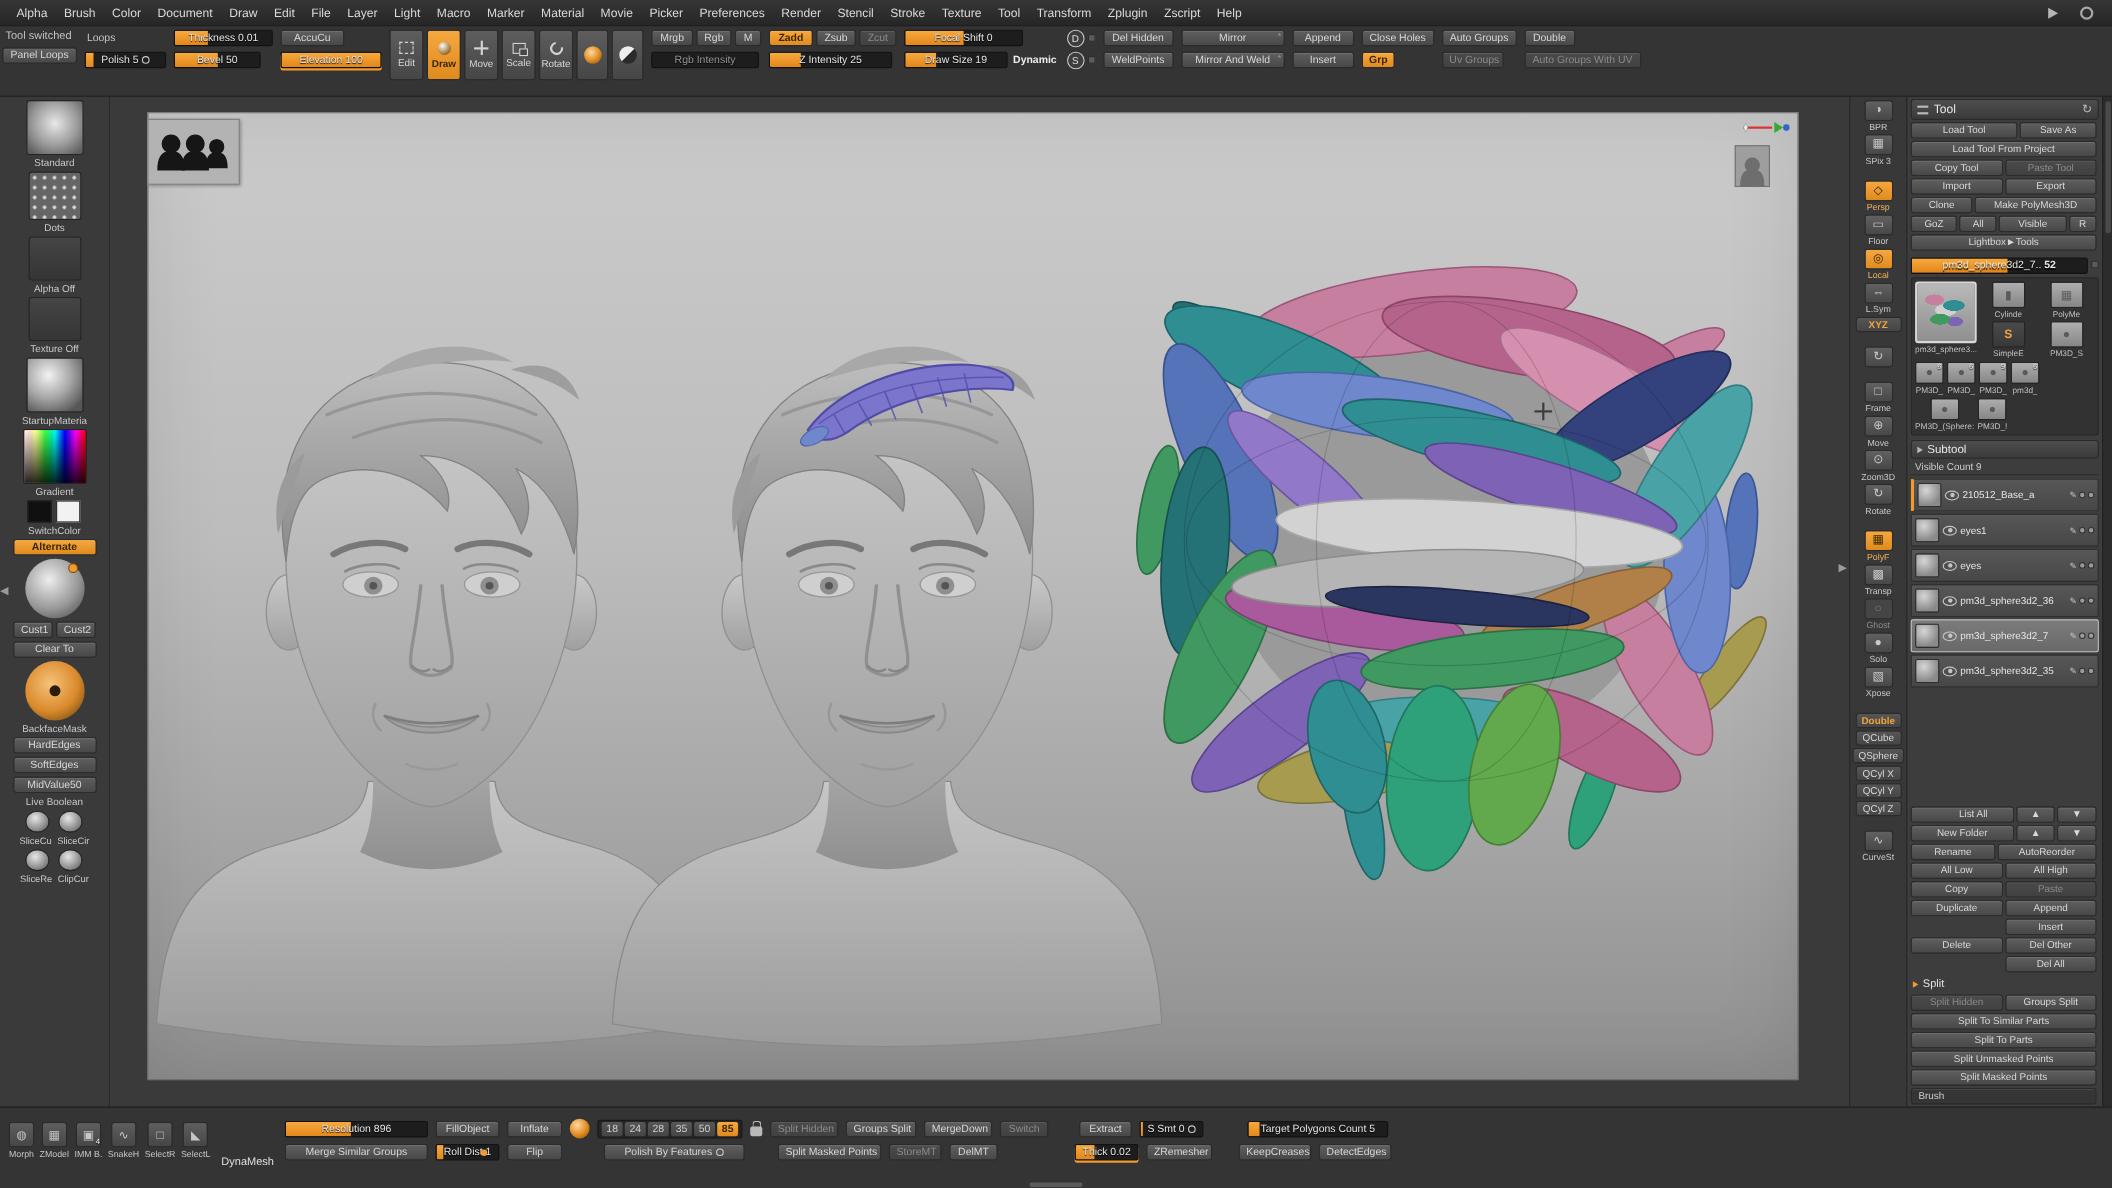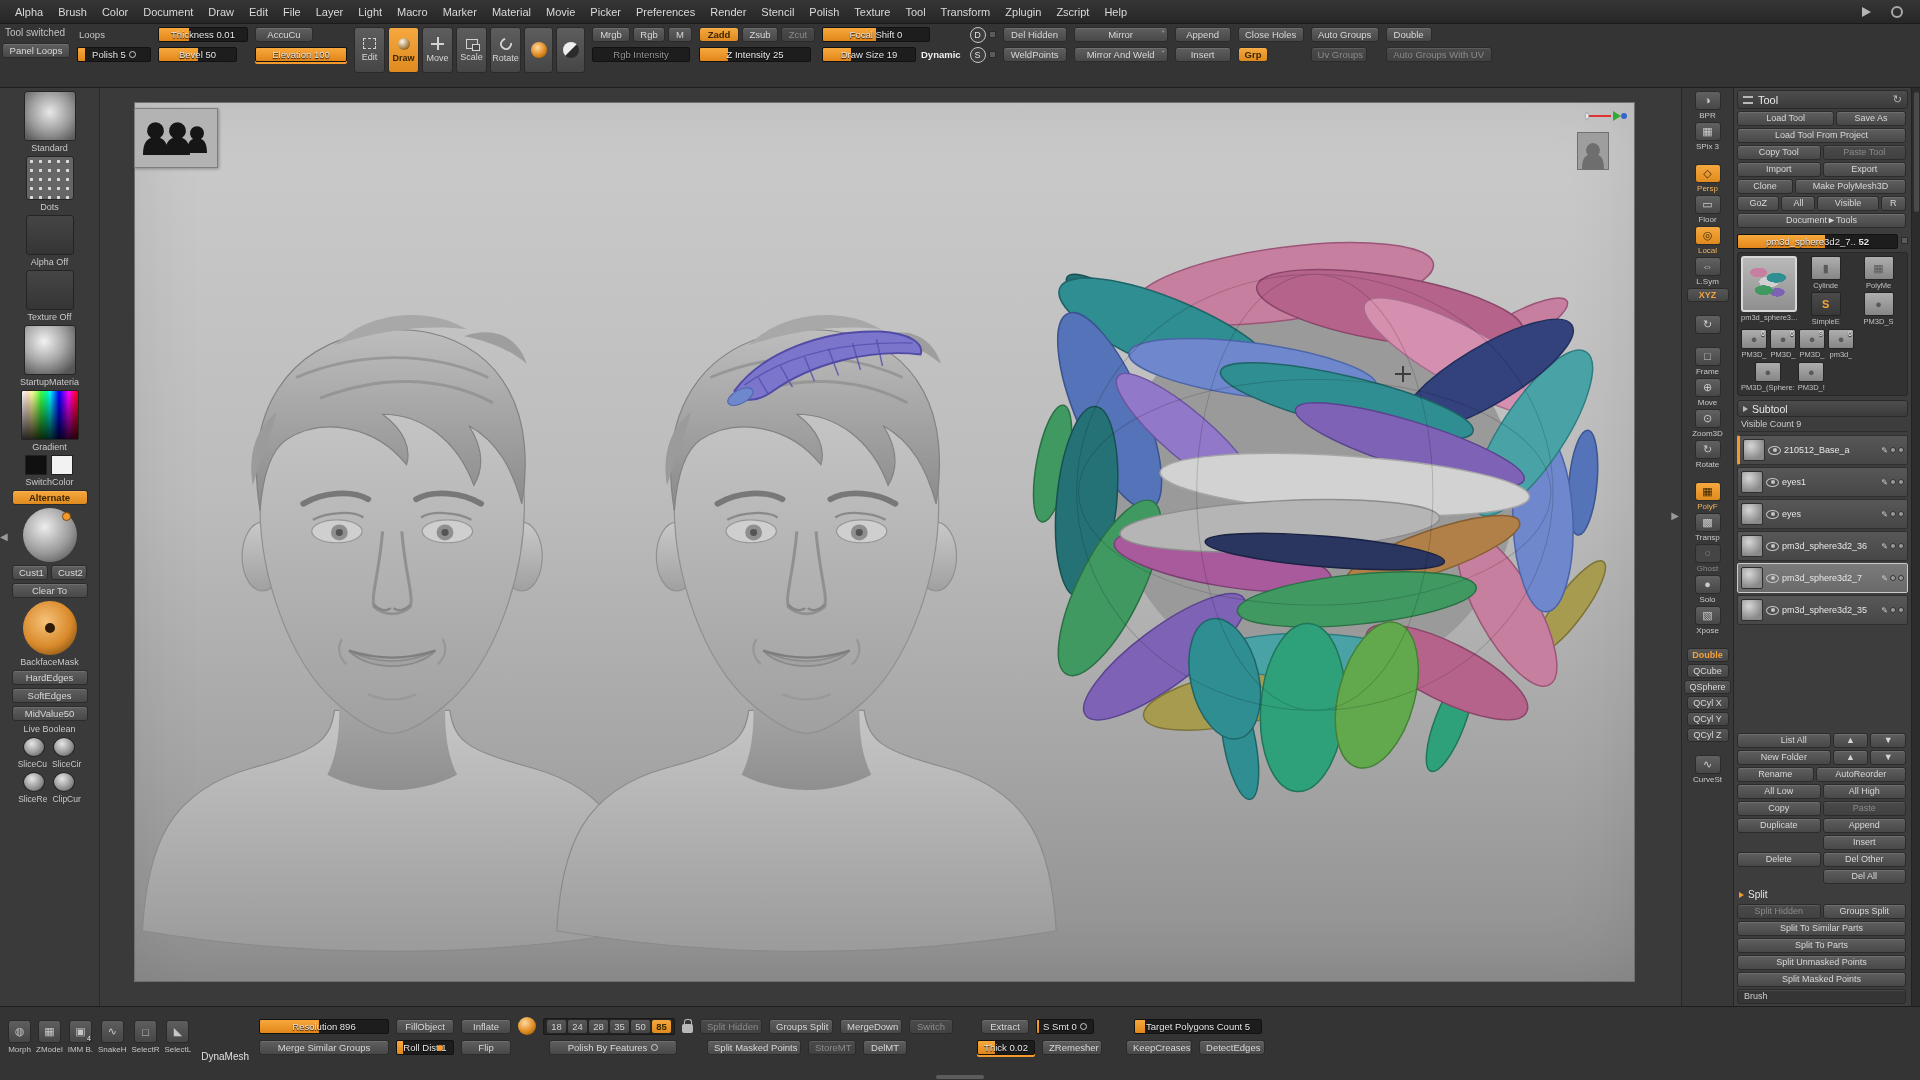--- a/index.html
+++ b/index.html
@@ -238,21 +238,21 @@
         <span class="menu-item">Layer</span>
         <span class="menu-item">Light</span>
         <span class="menu-item">Macro</span>
         <span class="menu-item">Marker</span>
         <span class="menu-item">Material</span>
         <span class="menu-item">Movie</span>
         <span class="menu-item">Picker</span>
         <span class="menu-item">Preferences</span>
         <span class="menu-item">Render</span>
         <span class="menu-item">Stencil</span>
-        <span class="menu-item">Polish</span>
+        <span class="menu-item">Stroke</span>
         <span class="menu-item">Texture</span>
         <span class="menu-item">Tool</span>
         <span class="menu-item">Transform</span>
         <span class="menu-item">Zplugin</span>
         <span class="menu-item">Zscript</span>
         <span class="menu-item">Help</span>
       </div>
     <div class="mb-spacer"></div>
     <span class="mb-icon">
         <span class="tri-right"></span>
@@ -772,21 +772,21 @@
             <div class="p-btn" style="flex: 0 0 calc(34% - 2px);">Clone</div>
             <div class="p-btn" style="flex: 0 0 calc(66% - 2px);">Make PolyMesh3D</div>
           </div>
           <div class="p-row">
             <div class="p-btn" style="flex: 0 0 calc(26% - 2px);">GoZ</div>
             <div class="p-btn" style="flex: 0 0 calc(21% - 2px);">All</div>
             <div class="p-btn" style="flex: 0 0 calc(37% - 2px);">Visible</div>
             <div class="p-btn" style="flex: 0 0 calc(16% - 2px);">R</div>
           </div>
           <div class="p-row">
-            <div class="p-btn" style="flex: 0 0 calc(100% - 2px);">Document►Tools</div>
+            <div class="p-btn" style="flex: 0 0 calc(100% - 2px);">Lightbox►Tools</div>
           </div>
         </div>
       <div class="ts-wrap">
         <div class="slider tool-slider">
           <i class="fill" id="ts-fill" style="width: 55%;"></i>
           <span class="lab"><span>pm3d_sphere3d2_7..</span> <b>52</b></span>
         </div>
         <span class="mini-sq"></span>
       </div>
       <div id="tp-inventory">

